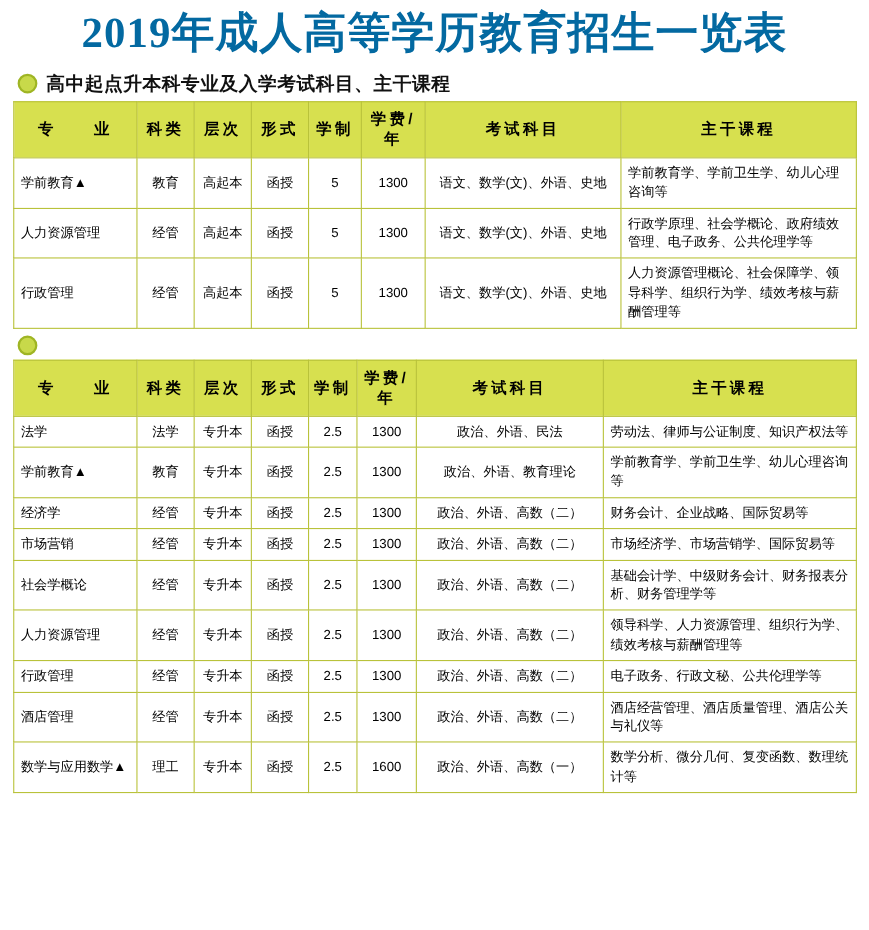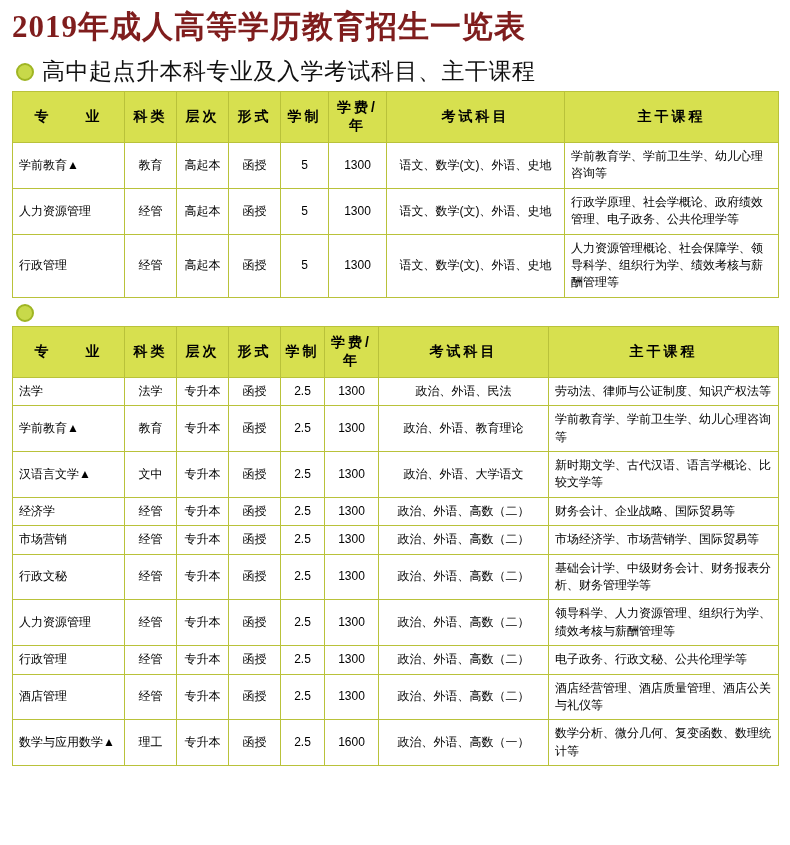--- a/index.html
+++ b/index.html
@@ -15,24 +15,24 @@
     overflow: hidden;
   }
   .page {
     width: 790px;
     height: 845px;
     position: relative;
     box-sizing: border-box;
     padding: 0 12px;
   }
   .main-title {
-    text-align: left;
-    font-size: 31px;
+    text-align: center;
+    font-size: 39px;
     font-weight: bold;
-    color: #7f1d1d;
+    color: #0369a1;
     letter-spacing: 1px;
     padding-top: 10px;
     padding-bottom: 6px;
     line-height: 1.1;
     font-family: "Liberation Serif", "DejaVu Serif", serif;
   }
   .section-head {
     display: flex;
     align-items: center;
     margin: 6px 0 4px 4px;
@@ -40,22 +40,22 @@
   .bullet {
     width: 14px;
     height: 14px;
     border-radius: 50%;
     background: #c8d94a;
     border: 2px solid #9fb524;
     margin-right: 8px;
     flex: 0 0 auto;
   }
   .section-title {
-    font-size: 23px;
-    font-weight: normal;
+    font-size: 17px;
+    font-weight: bold;
     color: #111111;
     letter-spacing: 0.5px;
   }
   table.tbl {
     width: 766px;
     border-collapse: collapse;
     table-layout: fixed;
     font-size: 12px;
     border: 1px solid #b9c23a;
   }
@@ -214,51 +214,41 @@
           <td class="left">学前教育▲</td>
           <td>教育</td>
           <td>专升本</td>
           <td>函授</td>
           <td>2.5</td>
           <td>1300</td>
           <td>政治、外语、教育理论</td>
           <td class="left">学前教育学、学前卫生学、幼儿心理咨询等</td>
         </tr>
         <tr>
-          <td class="left">汉语言文学▲</td>
-          <td>文中</td>
-          <td>专升本</td>
-          <td>函授</td>
-          <td>2.5</td>
-          <td>1300</td>
-          <td>政治、外语、大学语文</td>
-          <td class="left">新时期文学、古代汉语、语言学概论、比较文学等</td>
-        </tr>
-        <tr>
           <td class="left">经济学</td>
           <td>经管</td>
           <td>专升本</td>
           <td>函授</td>
           <td>2.5</td>
           <td>1300</td>
           <td>政治、外语、高数（二）</td>
           <td class="left">财务会计、企业战略、国际贸易等</td>
         </tr>
         <tr>
           <td class="left">市场营销</td>
           <td>经管</td>
           <td>专升本</td>
           <td>函授</td>
           <td>2.5</td>
           <td>1300</td>
           <td>政治、外语、高数（二）</td>
           <td class="left">市场经济学、市场营销学、国际贸易等</td>
         </tr>
         <tr>
-          <td class="left">行政文秘</td>
+          <td class="left">社会学概论</td>
           <td>经管</td>
           <td>专升本</td>
           <td>函授</td>
           <td>2.5</td>
           <td>1300</td>
           <td>政治、外语、高数（二）</td>
           <td class="left">基础会计学、中级财务会计、财务报表分析、财务管理学等</td>
         </tr>
         <tr>
           <td class="left">人力资源管理</td>

